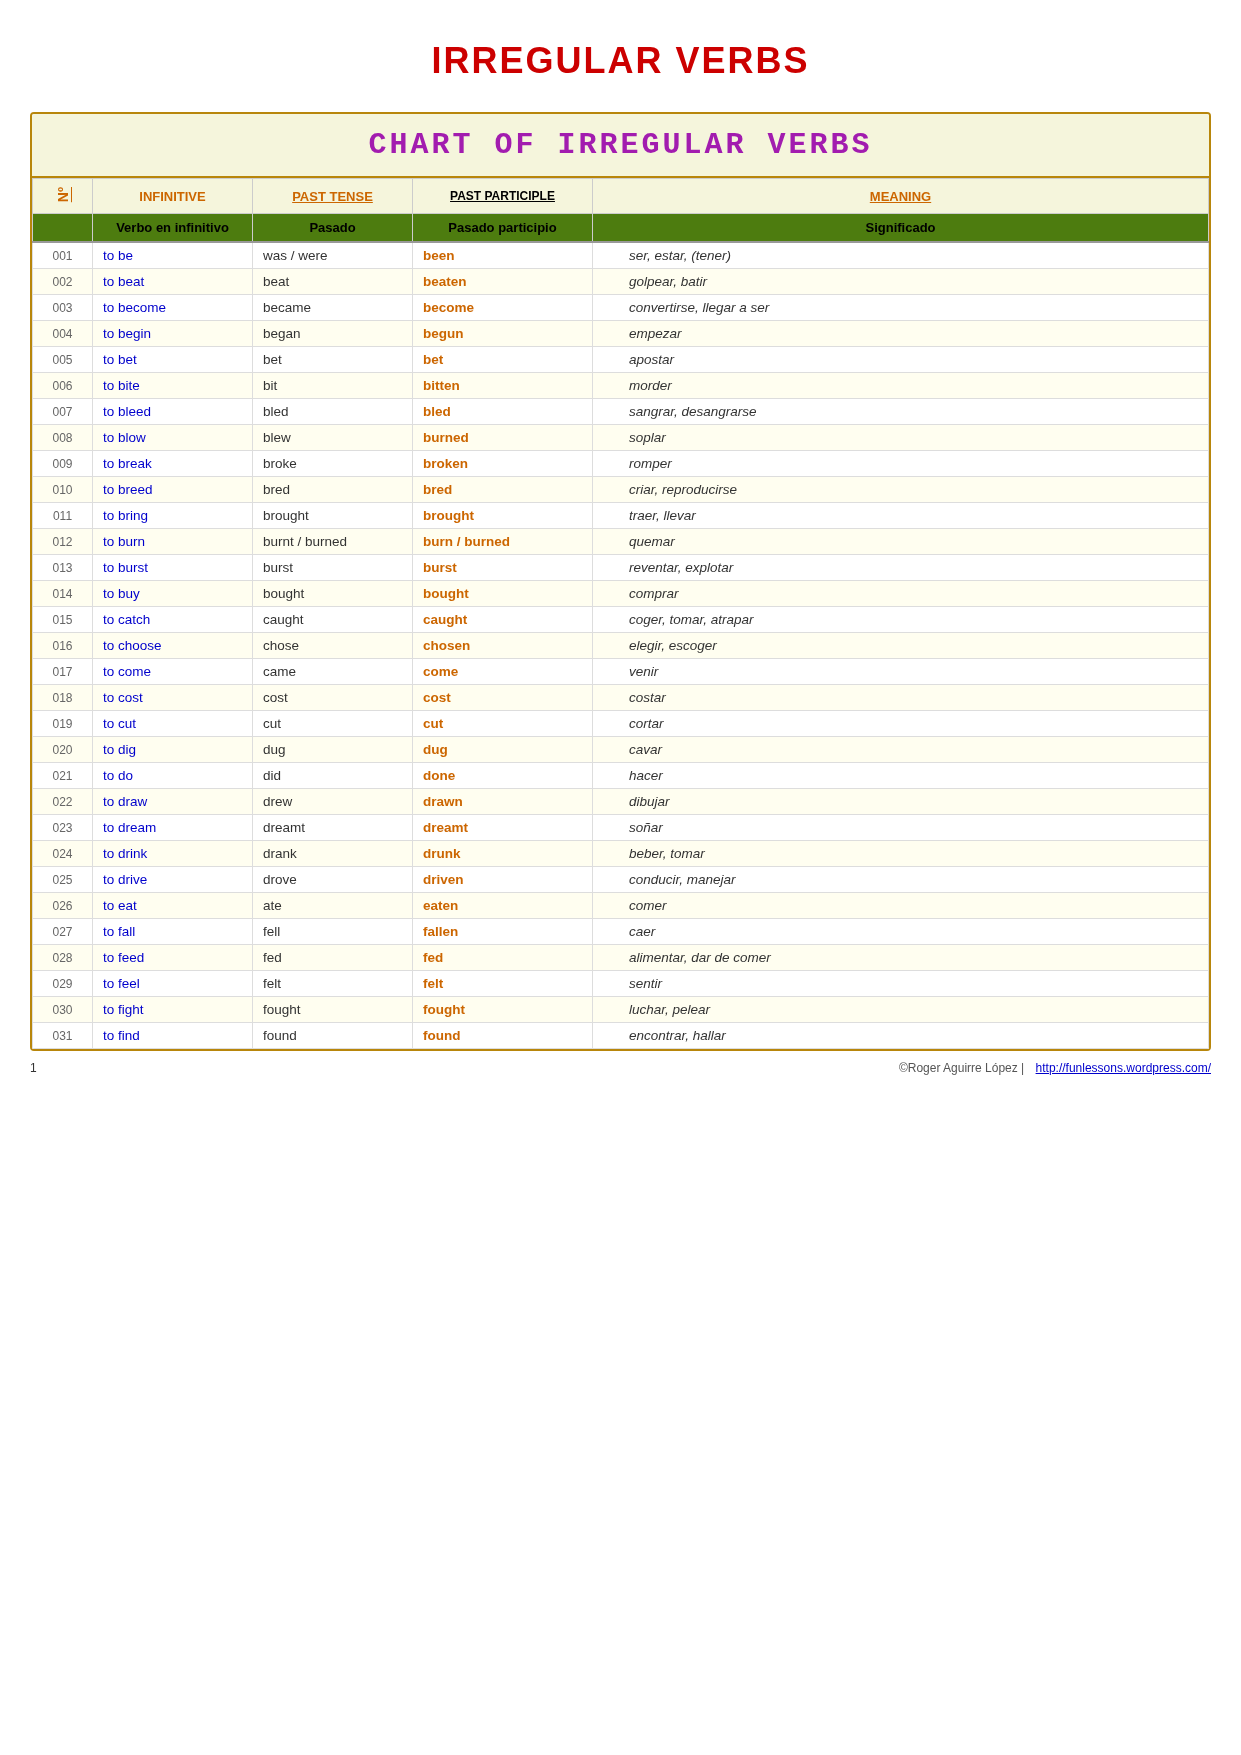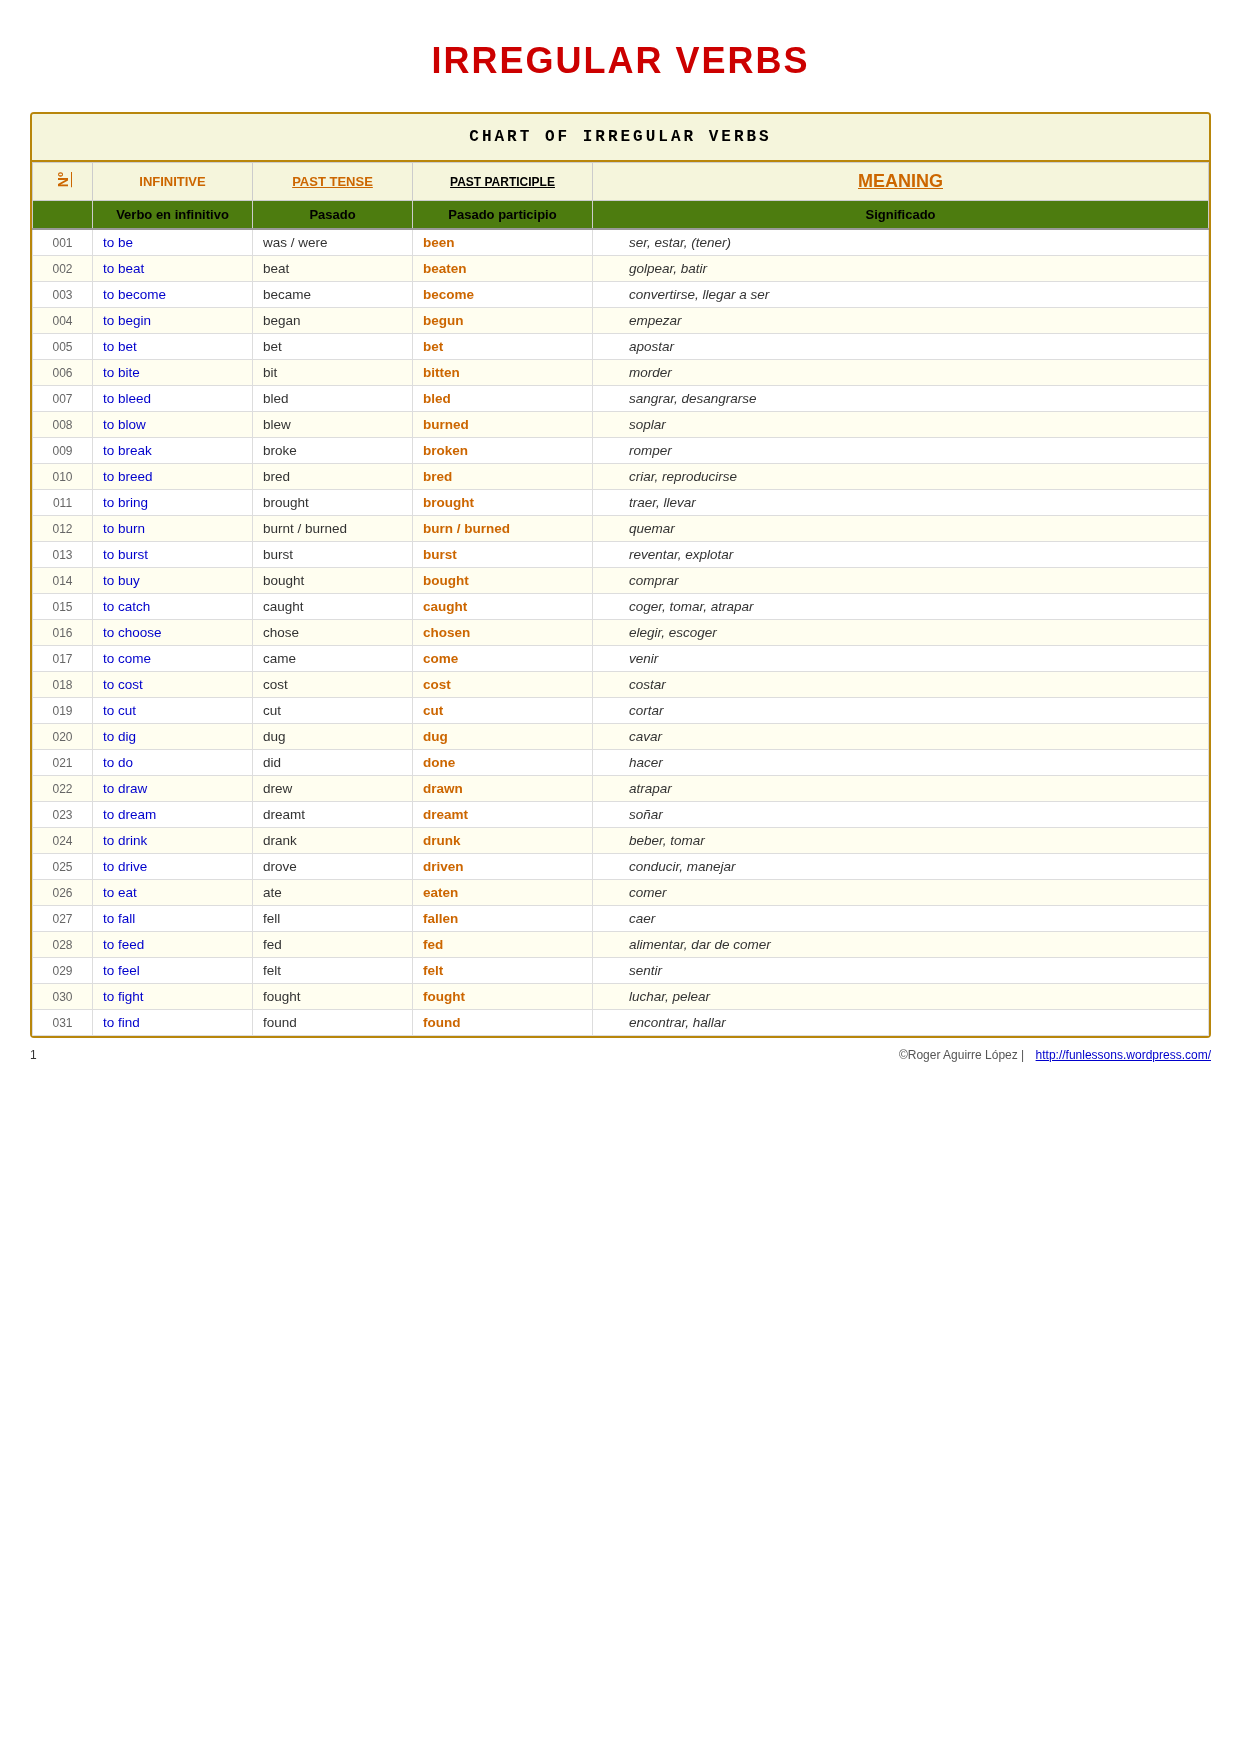--- a/index.html
+++ b/index.html
@@ -22,25 +22,25 @@
     }
     .table-container {
       border: 2px solid #b8860b;
       border-radius: 4px;
       overflow: hidden;
     }
     .chart-title {
       background: #f5f5dc;
       text-align: center;
       padding: 14px;
-      font-size: 16px;
+      font-size: 30px;
       font-weight: bold;
       font-family: 'Courier New', monospace;
       letter-spacing: 3px;
-      color: #000000;
+      color: #a21caf;
       border-bottom: 2px solid #b8860b;
     }
     table {
       width: 100%;
       border-collapse: collapse;
       background: #fff;
     }
     thead tr.header-row-1 th {
       background: #f5f5dc;
       padding: 8px 10px;
@@ -64,21 +64,21 @@
       font-size: 13px;
     }
     thead tr.header-row-1 th.col-pp {
       color: #000000;
       text-decoration: underline;
       font-size: 12px;
     }
     thead tr.header-row-1 th.col-meaning {
       color: #cc6600;
       text-decoration: underline;
-      font-size: 18px;
+      font-size: 13px;
     }
     thead tr.header-row-2 th {
       background: #4d7c0f;
       padding: 6px 3px;
       border: 1px solid #ccc;
       font-size: 13px;
       font-weight: bold;
       text-align: center;
       border-bottom: 2px solid #999;
     }
@@ -319,21 +319,21 @@
           <td class="col-inf">to do</td>
           <td class="col-past">did</td>
           <td class="col-pp">done</td>
           <td class="col-meaning">hacer</td>
         </tr>
         <tr>
           <td class="col-n">022</td>
           <td class="col-inf">to draw</td>
           <td class="col-past">drew</td>
           <td class="col-pp">drawn</td>
-          <td class="col-meaning">atrapar</td>
+          <td class="col-meaning">dibujar</td>
         </tr>
         <tr>
           <td class="col-n">023</td>
           <td class="col-inf">to dream</td>
           <td class="col-past">dreamt</td>
           <td class="col-pp">dreamt</td>
           <td class="col-meaning">soñar</td>
         </tr>
         <tr>
           <td class="col-n">024</td>

